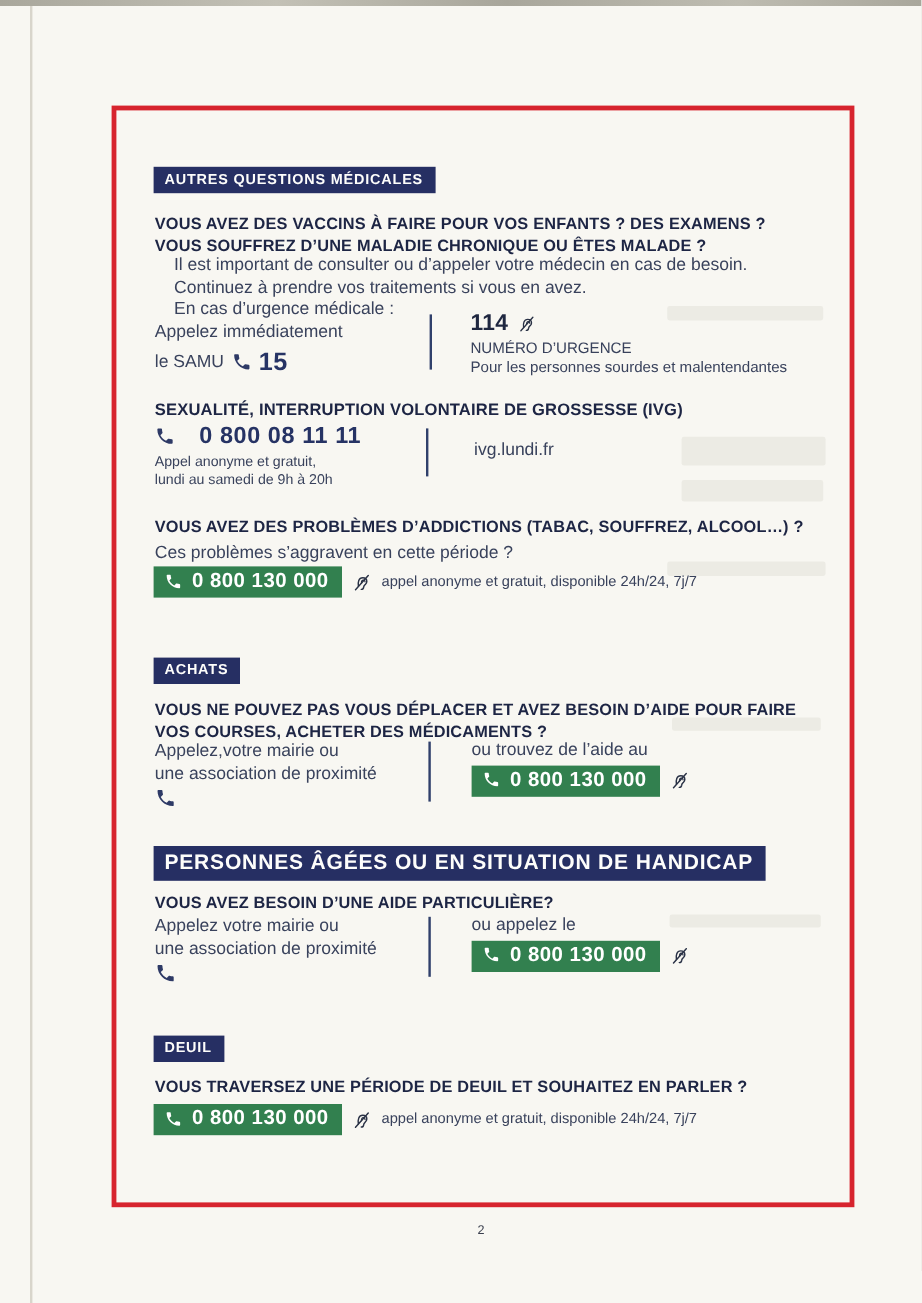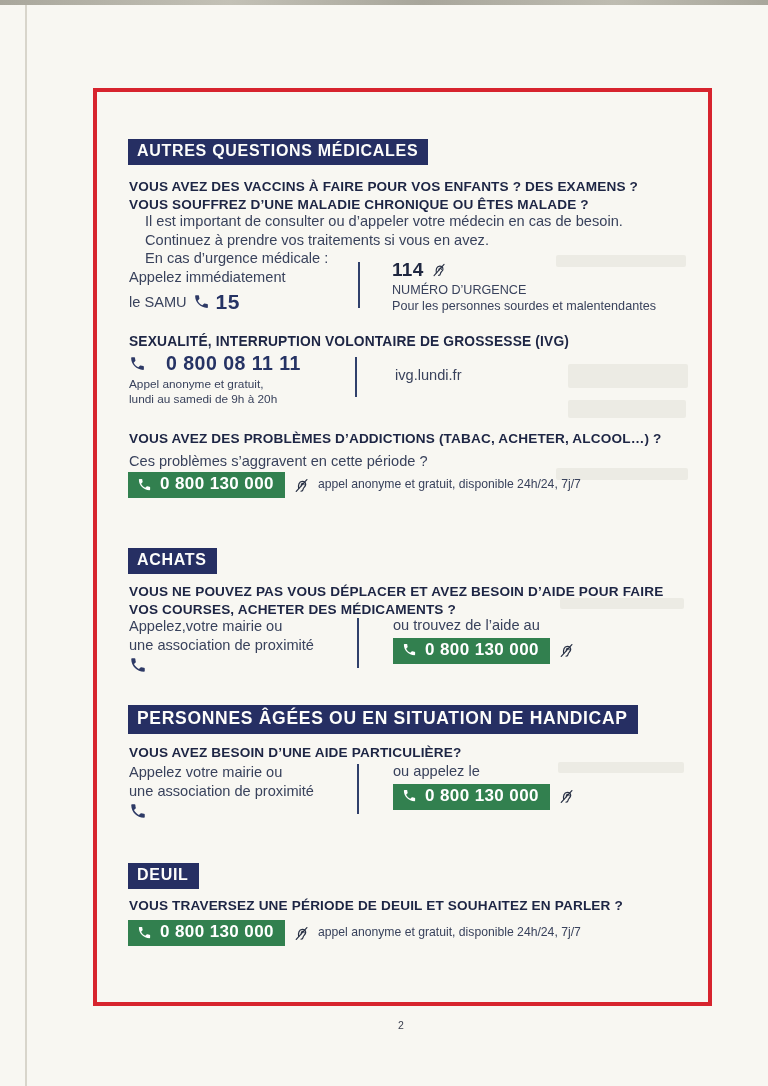--- a/index.html
+++ b/index.html
@@ -17,21 +17,21 @@
   .left-fold { position:absolute; left:25px; top:5px; width:2px; height:1081px; background:#d8d5cb; }
   .ghost { position:absolute; background:#ecebe4; border-radius:2px; }
 
   .red-frame { position:absolute; left:93px; top:88px; width:619px; height:918px;
     border:4px solid #d7242e; background:transparent; }
 
   .abs { position:absolute; }
 
   .badge-navy {
     display:inline-block; background:#262f63; color:#fdfdfb;
-    font-weight:bold; font-size:16px; letter-spacing:.7px;
+    font-weight:bold; font-size:12px; letter-spacing:.7px;
     padding:3px 10px 5px 9px; white-space:nowrap;
   }
   .q { font-weight:bold; color:#1d2544; font-size:13.6px; line-height:1.3; letter-spacing:.15px; white-space:nowrap; }
   .bodytxt { color:#39425c; font-size:14.6px; line-height:1.27; white-space:nowrap; }
   .smallnote { color:#39425c; font-size:11.8px; line-height:1.25; white-space:nowrap; }
 
   .divider { position:absolute; width:2px; background:#30406b; }
 
   .bignum { font-weight:bold; color:#1f2740; font-size:19px; letter-spacing:.3px; }
   .navy-num { font-weight:bold; color:#263364; font-size:19.5px; letter-spacing:.5px; }
@@ -140,21 +140,21 @@
     <div class="smallnote">lundi au samedi de 9h à 20h</div>
   </div>
 
   <div class="divider" style="left:355px; top:357px; height:40px;"></div>
 
   <div class="abs bodytxt" style="left:395px; top:366px;">
     <span>ivg.lundi.fr</span>
   </div>
 
   <div class="abs q" style="left:129px; top:430px;">
-    <span>VOUS AVEZ DES PROBLÈMES D’ADDICTIONS (TABAC, ACHETER, ALCOOL…) ?</span>
+    <span>VOUS AVEZ DES PROBLÈMES D’ADDICTIONS (TABAC, SOUFFREZ, ALCOOL…) ?</span>
   </div>
   <div class="abs bodytxt" style="left:129px; top:452px;">
     <span>Ces problèmes s’aggravent en cette période ?</span>
   </div>
   <div class="abs row" style="left:128px; top:472px;">
     <span class="green-badge">
       <span class="icon">
         <svg width="15" height="15" viewBox="0 0 24 24" fill="currentColor">
             <use href="#phone-glyph"></use>
           </svg>

